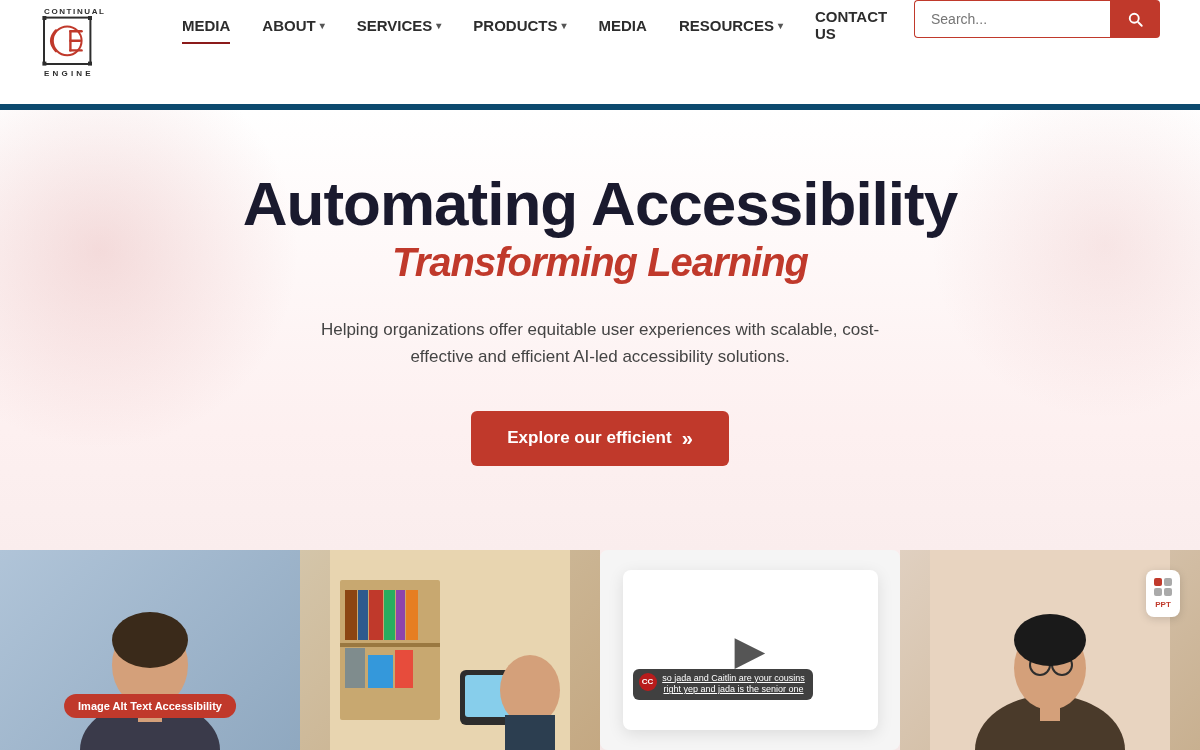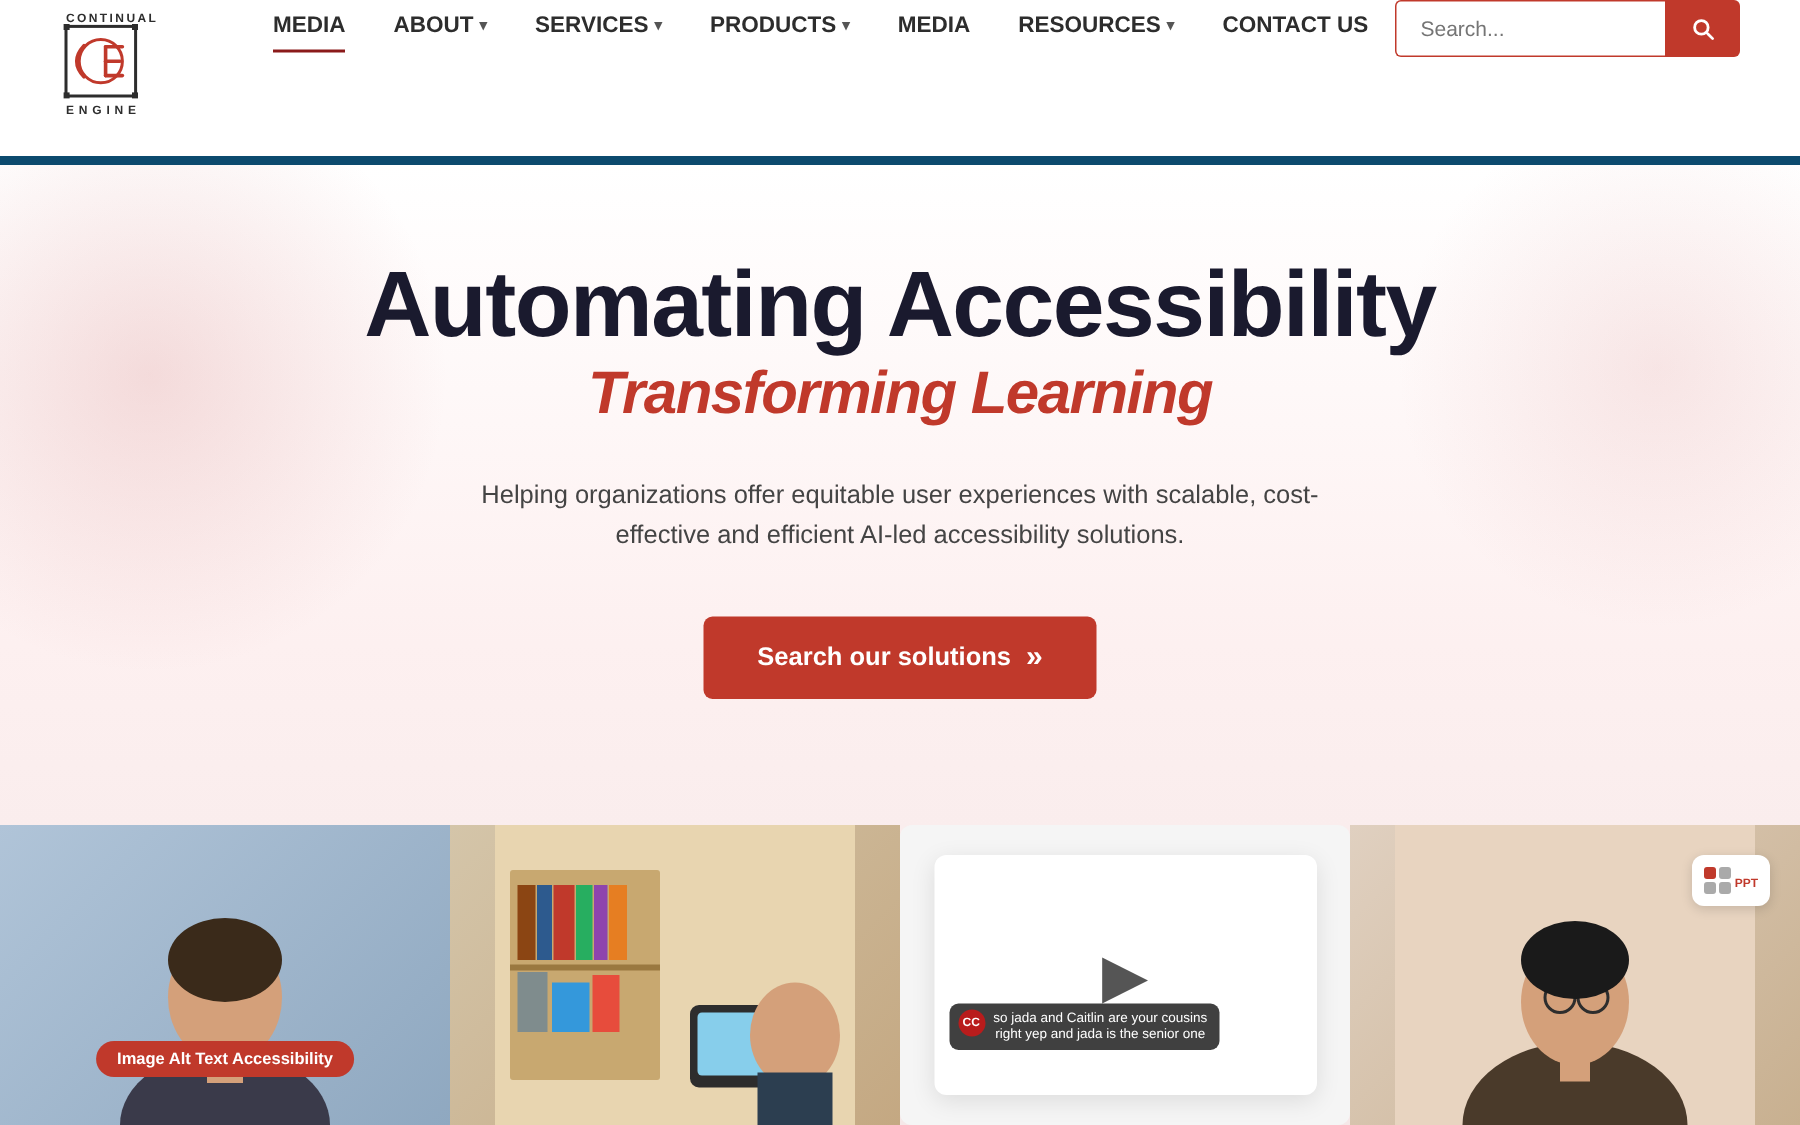--- a/index.html
+++ b/index.html
@@ -80,21 +80,21 @@
       display: flex;
       align-items: center;
       margin-left: auto;
     }
 
     .search-input {
       border: 1.5px solid #c0392b;
       border-right: none;
       padding: 10px 16px;
       font-size: 14px;
-      width: 180px;
+      width: 196px;
       outline: none;
       border-radius: 4px 0 0 4px;
       color: #000000;
     }
 
     .search-btn {
       background: #c0392b;
       border: none;
       padding: 10px 16px;
       cursor: pointer;
@@ -294,21 +294,21 @@
       justify-content: center;
     }
     .ppt-icon-box {
       position: absolute;
       top: 20px;
       right: 20px;
       background: #fff;
       border-radius: 8px;
       padding: 8px;
       display: flex;
-      flex-direction: row;
+      flex-direction: column;
       align-items: center;
       gap: 2px;
       box-shadow: 0 2px 8px rgba(0,0,0,0.15);
     }
     .ppt-icon-grid {
       display: grid;
       grid-template-columns: 1fr 1fr;
       gap: 2px;
     }
     .ppt-dot {
@@ -384,21 +384,21 @@
     </button>
   </div>
 </nav>
 
 <section class="hero">
   <div class="hero-content">
     <h1 class="hero-title-line1">Automating Accessibility</h1>
     <h1 class="hero-title-line2">Transforming Learning</h1>
     <p class="hero-subtitle">Helping organizations offer equitable user experiences with scalable, cost-effective and efficient AI-led accessibility solutions.</p>
     <button class="cta-btn">
-      <span>Search our solutions</span>
+      <span>Explore our efficient</span>
       <span class="arrows">»</span>
     </button>
   </div>
 
   <div class="preview-strip">
 
     <div class="preview-card">
       <div class="card1-bg">
 
         <svg viewBox="0 0 240 200" width="100%" height="100%" preserveAspectRatio="xMidYMax meet" style="position:absolute;bottom:0;left:0;">
@@ -445,21 +445,21 @@
       </div>
     </div>
 
     <div class="preview-card">
       <div class="card3-bg">
 
         <div style="background:#fff; border-radius:8px; width:85%; height:80%; position:relative; box-shadow:0 4px 16px rgba(0,0,0,0.1); display:flex; align-items:center; justify-content:center;">
           <span style="font-size:40px; color:#555;">▶</span>
           <div class="cc-badge">
             <div class="cc-circle">CC</div>
-            <span style="font-size:9px; line-height:1.3;">so jada and Caitlin are your cousins right yep and jada is the senior one</span>
+            <span style="font-size:9px; line-height:1.3;text-decoration:underline;">so jada and Caitlin are your cousins right yep and jada is the senior one</span>
           </div>
         </div>
       </div>
     </div>
 
     <div class="preview-card">
       <div class="card4-bg">
         <svg viewBox="0 0 240 200" width="100%" height="100%" preserveAspectRatio="xMidYMax meet" style="position:absolute;bottom:0;left:0;">
 
           <rect x="0" y="0" width="240" height="200" fill="#e8d4c0"></rect>

